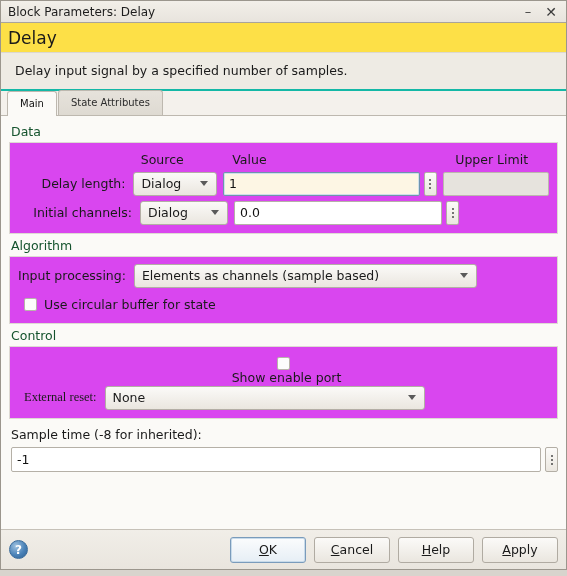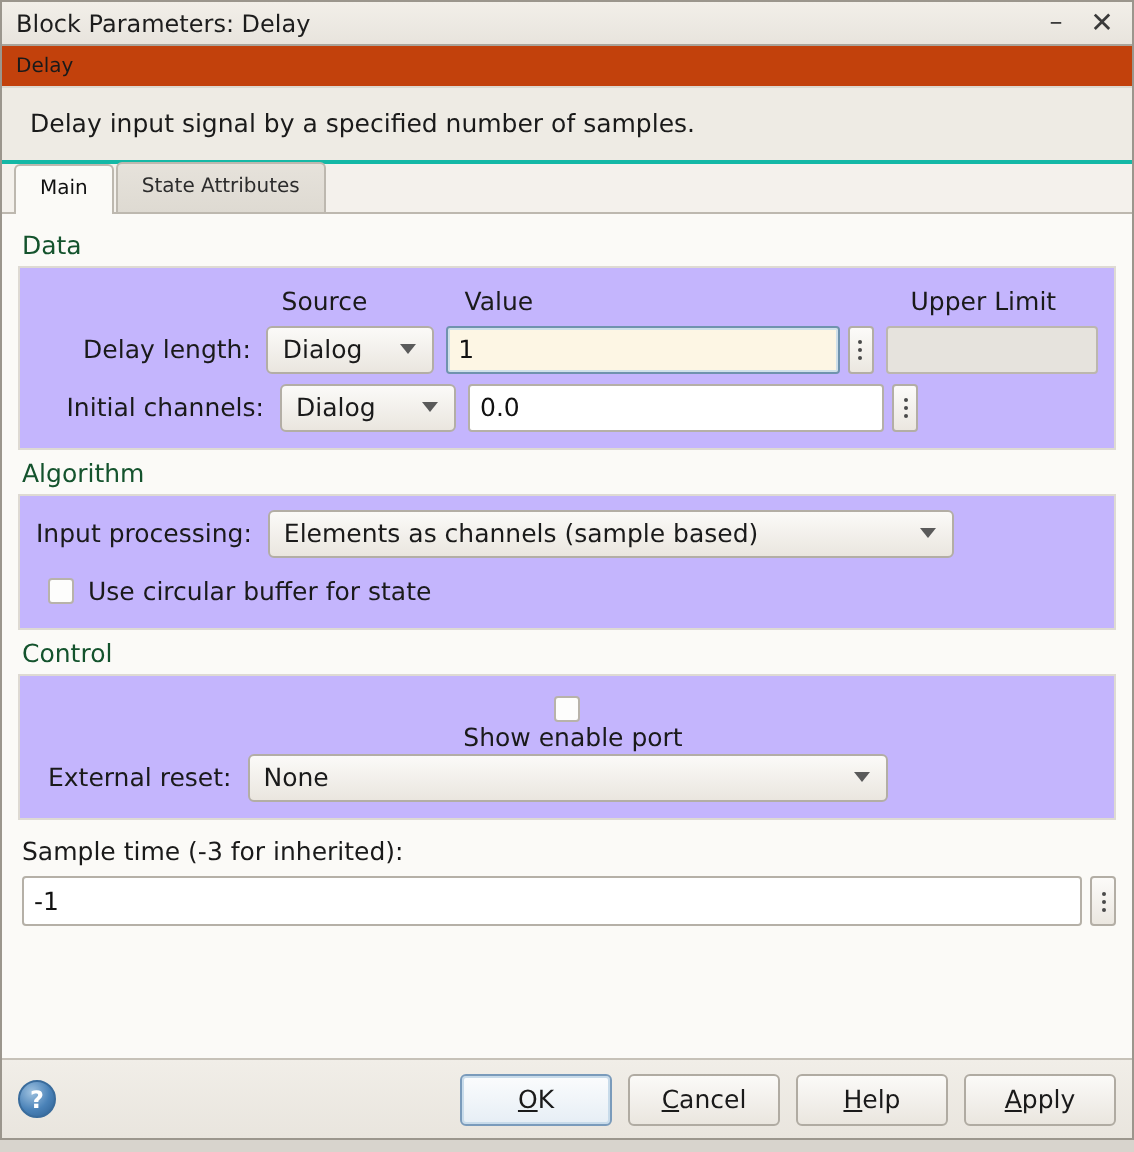--- a/index.html
+++ b/index.html
@@ -46,22 +46,22 @@
     width: 24px; height: 21px;
     display: flex; align-items: center; justify-content: center;
     font-size: 13px;
     color: #3a3a3a;
     cursor: default;
   }
   .win-btn.close { font-size: 14px; padding-right: 4px; width: 22px;}
   
   .blockname {
     padding: 5px 7px 4px 7px;
-    font-size: 10px;
-    background: #c2410c;
+    font-size: 17px;
+    background: #fde047;
     flex: 0 0 auto;
   }
   .desc {
     background: #eeebe4;
     border-top: 1px solid #dcd8d0;
     border-bottom: 2px solid #14b8a6;
     padding: 10px 0 11px 14px;
     font-size: 12.5px;
     flex: 0 0 auto;
   }
@@ -107,21 +107,21 @@
     overflow: hidden;
   }
   .group { margin-bottom: 2px; }
   .group-title {
     font-size: 12.5px;
     padding: 2px 0 3px 2px;
     color: #14532d;
   }
   .group-box {
     border: 1px solid #dedad3;
-    background: #c4b5fd;
+    background: #d946ef;
     box-sizing: border-box;
     padding: 6px 8px 8px 8px;
   }
   
   .row {
     display: flex;
     align-items: center;
     margin-bottom: 4px;
     height: 25px;
   }
@@ -393,31 +393,31 @@
     </div>
 
     <div class="group">
       <div class="group-title">Control</div>
       <div class="group-box">
         <div class="cbrow" style="margin-top:4px;flex-direction:column;">
           <div class="checkbox"></div>
           <div class="cblabel">Show enable port</div>
         </div>
         <div class="row" style="margin-top:6px;">
-          <div class="lbl-inline" style="padding-left:6px;">External reset:</div>
+          <div class="lbl-inline" style="padding-left:6px;font-family:Liberation Serif, serif;">External reset:</div>
           <div class="select sel-reset">
             <span class="sel-text">None</span>
             <span class="arrow"></span>
           </div>
         </div>
       </div>
     </div>
 
     <div class="sampletime">
-      <div class="st-label">Sample time (-3 for inherited):</div>
+      <div class="st-label">Sample time (-8 for inherited):</div>
       <div class="st-row">
         <div class="field f-sample">-1</div>
         <div class="dots-btn" style="height:25px;">
             <i></i>
             <i></i>
             <i></i>
           </div>
       </div>
     </div>
 

